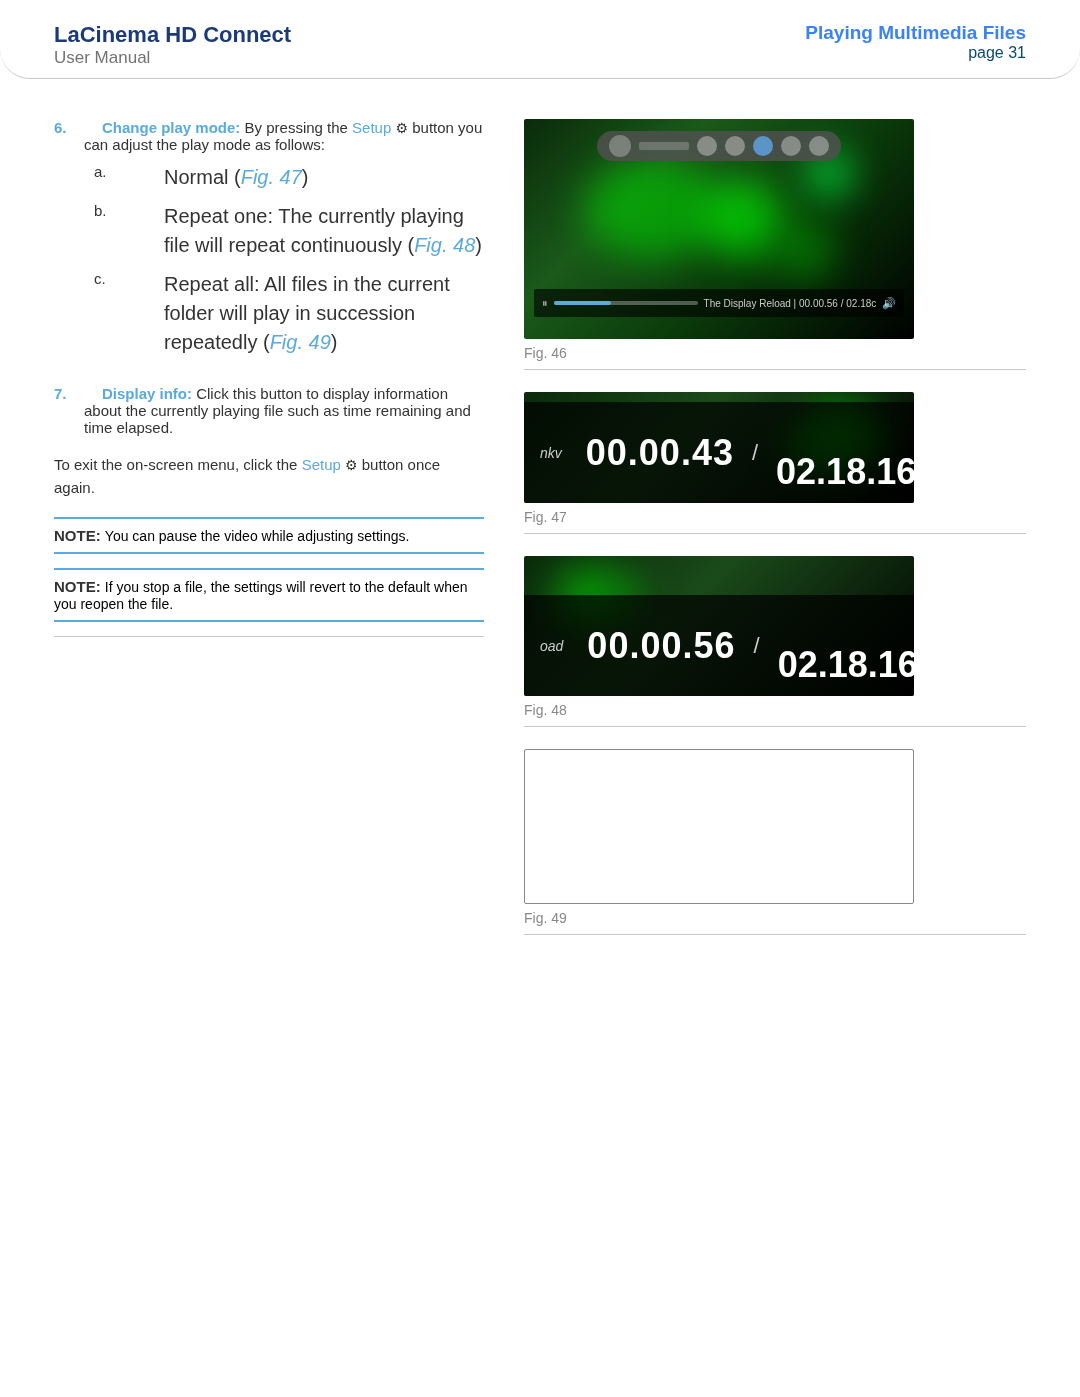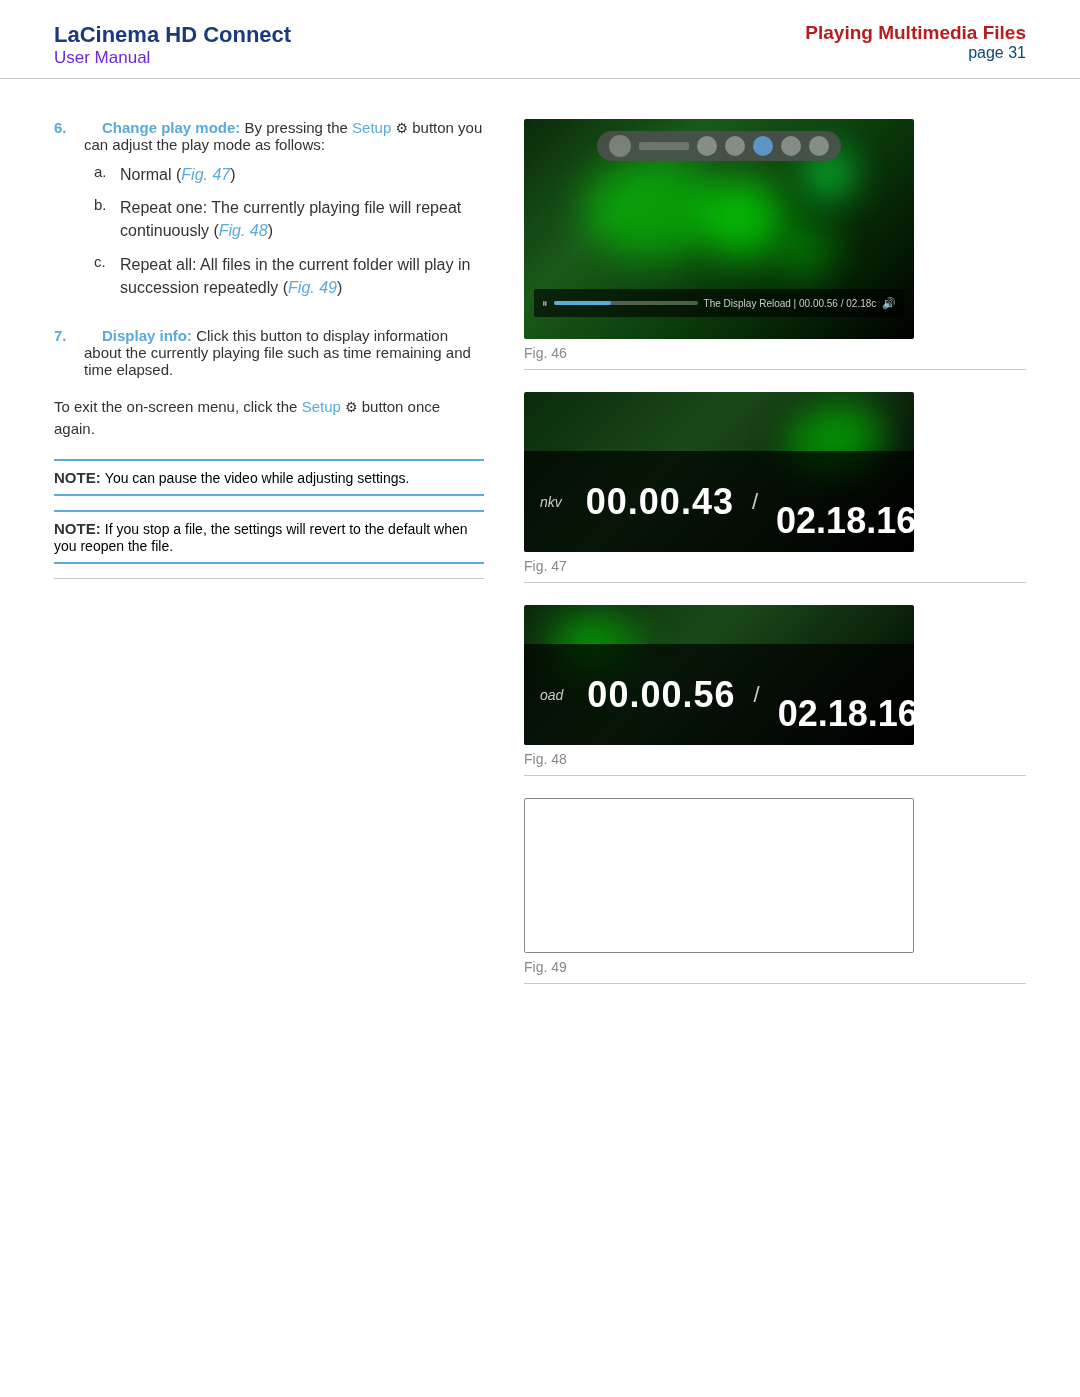--- a/index.html
+++ b/index.html
@@ -13,37 +13,38 @@
     }
 
     
     .header {
       padding: 22px 54px 10px 54px;
       display: flex;
       justify-content: space-between;
       align-items: flex-start;
       border-bottom: 1.5px solid #c8c8c8;
       margin-bottom: 0;
+      border-radius: 30px;
     }
     .header-left .brand {
       font-size: 22px;
       font-weight: bold;
       color: #1a3a7a;
     }
     .header-left .subtitle {
       font-size: 17px;
-      color: #6d28d9;
+      color: #737373;
       font-weight: normal;
     }
     .header-right {
       text-align: right;
     }
     .header-right .section-title {
       font-size: 19px;
-      color: #b91c1c;
+      color: #3b82f6;
       font-weight: bold;
     }
     .header-right .page-num {
       font-size: 16px;
       color: #0c4a6e;
     }
 
     
     .content-area {
       display: flex;
@@ -110,22 +111,23 @@
       align-items: flex-start;
     }
     .sub-list .letter {
       min-width: 20px;
       color: #333;
       font-size: 15px;
     }
     .sub-list .item-text {
       flex: 1;
       color: #333;
-      font-size: 16px;
+      font-size: 20px;
       line-height: 1.45;
+      margin-left: 44px;
     }
     .fig-ref {
       color: #5aaadc;
       font-style: italic;
     }
 
     
     .note-block {
       border-top: 2px solid #5aaadc;
       border-bottom: 2px solid #5aaadc;
@@ -411,21 +413,21 @@
             <div class="bar-progress-fill"></div>
           </div>
           <span class="bar-text">The Display Reload | 00.00.56 / 02.18c</span>
           <span class="bar-volume">🔊</span>
         </div>
       </div>
       <div class="figure-caption">Fig. 46</div>
     </div>
 
     <div class="figure-block">
-      <div class="figure-image fig47" style="height:160px;">
+      <div class="figure-image fig47" style="height:111px;">
         <div class="green-blob" style="width:80px;height:70px;background:#00cc00;top:10px;right:30px;"></div>
         <div class="green-blob" style="width:50px;height:50px;background:#00aa00;top:30px;right:80px;"></div>
         <div class="fig-text-overlay">
           <span class="fig-label-small">nkv</span>
           <div class="fig-divider-vert"></div>
           <span class="fig-time-large">00.00.43</span>
           <span class="fig-time-slash">/</span>
           <span class="fig-time-total">02.18.16</span>
         </div>
       </div>

